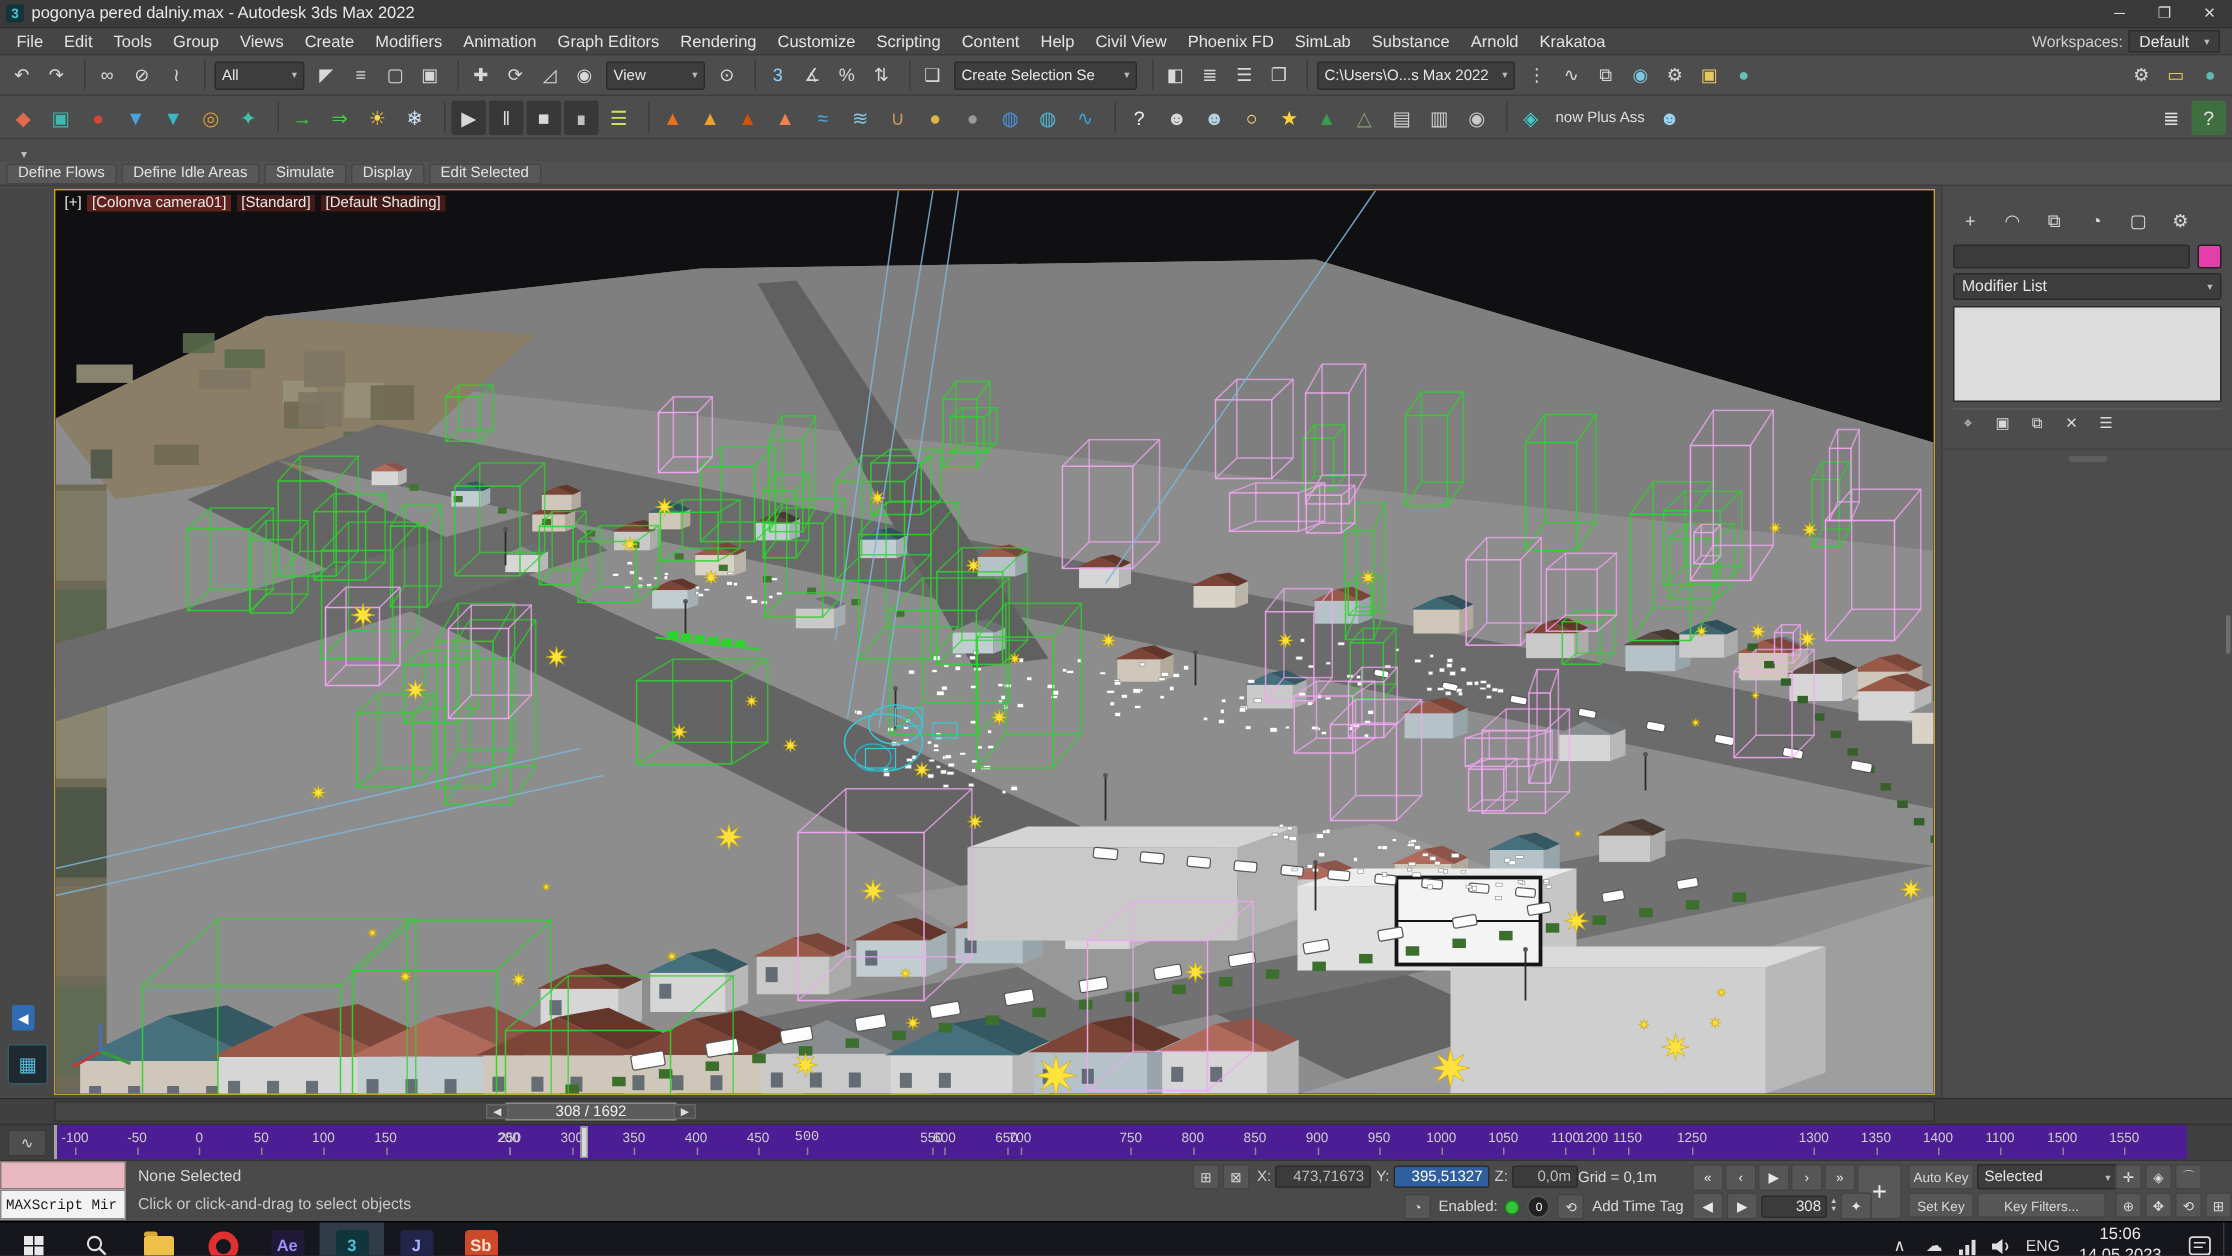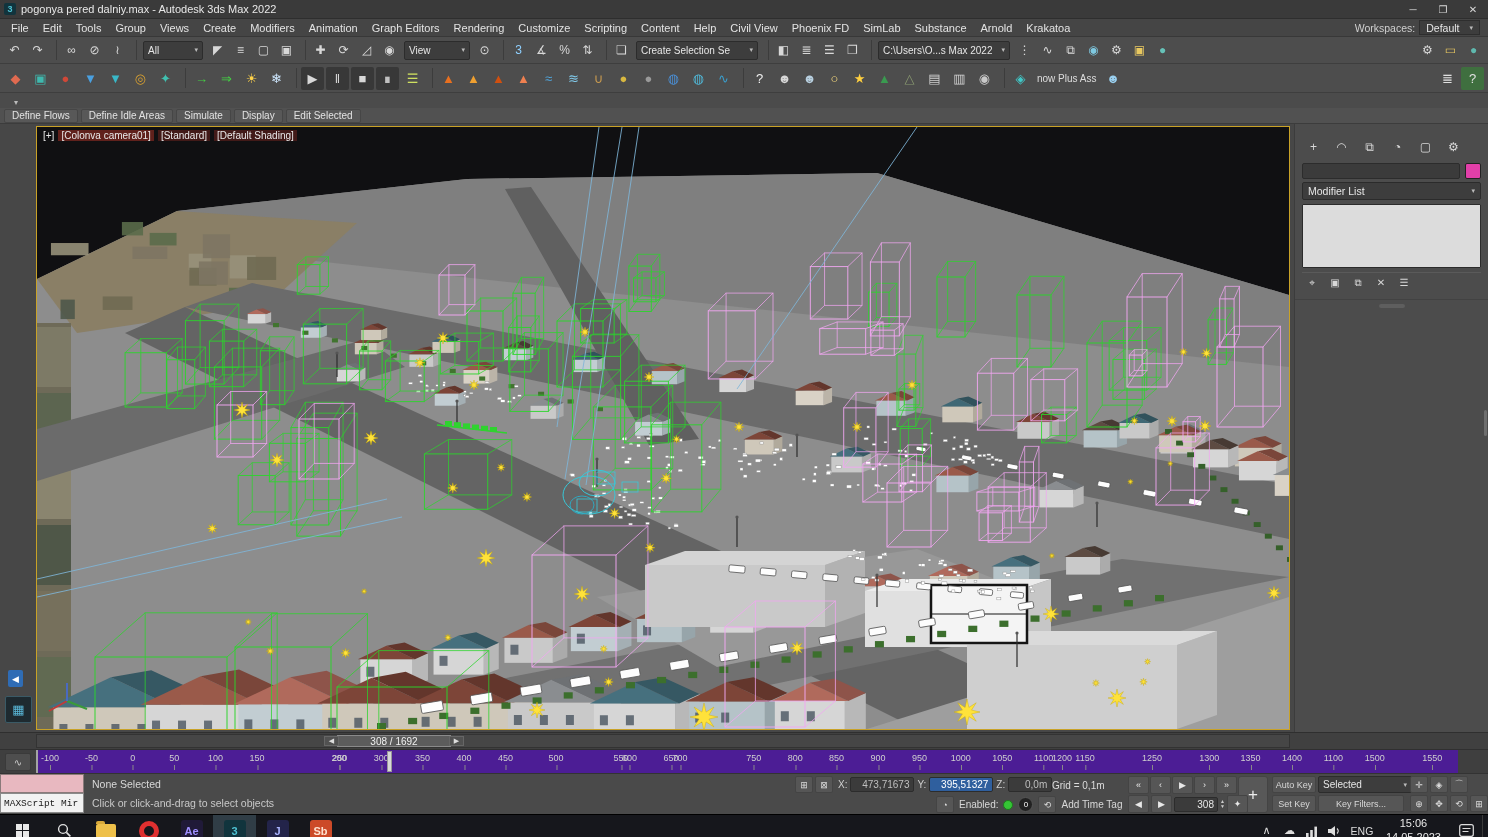--- a/index.html
+++ b/index.html
@@ -1405,42 +1405,42 @@
       <span class="tick" style="left: 94.8px;">0</span>
       <span class="tick" style="left: 136.2px;">50</span>
       <span class="tick" style="left: 177.6px;">100</span>
       <span class="tick" style="left: 219px;">150</span>
       <span class="tick" style="left: 269px; margin-left: 32px;">200</span>
       <span class="tick" style="left: 301.8px;">250</span>
       <span class="tick" style="left: 343.2px;">300</span>
       <span class="tick" style="left: 384.6px;">350</span>
       <span class="tick" style="left: 426px;">400</span>
       <span class="tick" style="left: 467.4px;">450</span>
-      <span class="tick" style="left: 518px;">500</span>
+      <span class="tick" style="left: 500px; font-family: Liberation Mono, monospace;">500</span>
       <span class="tick" style="left: 583px;">550</span>
       <span class="tick" style="left: 591.6px;">600</span>
       <span class="tick" style="left: 633px;">650</span>
       <span class="tick" style="left: 642px;">700</span>
       <span class="tick" style="left: 715.8px;">750</span>
       <span class="tick" style="left: 757.2px;">800</span>
       <span class="tick" style="left: 798.6px;">850</span>
       <span class="tick" style="left: 840px;">900</span>
       <span class="tick" style="left: 881.4px;">950</span>
       <span class="tick" style="left: 922.8px;">1000</span>
       <span class="tick" style="left: 964.2px;">1050</span>
       <span class="tick" style="left: 1005.6px;">1100</span>
       <span class="tick" style="left: 1047px;">1150</span>
       <span class="tick" style="left: 1024px;">1200</span>
-      <span class="tick" style="left: 1090px; margin-left: 24px;">1250</span>
+      <span class="tick" style="left: 1090px;">1250</span>
       <span class="tick" style="left: 1171.2px;">1300</span>
       <span class="tick" style="left: 1212.6px;">1350</span>
       <span class="tick" style="left: 1254px;">1400</span>
       <span class="tick" style="left: 1295.4px;">1100</span>
       <span class="tick" style="left: 1336.8px;">1500</span>
-      <span class="tick" style="left: 1378.2px; margin-left: 16px;">1550</span>
+      <span class="tick" style="left: 1378.2px;">1550</span>
       <div class="frame-marker" style="left: 348.824px;"></div>
     </div>
 </div>
 
 <div class="statusbar">
   <div class="msl-pink"></div>
   <div class="msl-white">MAXScript Mir</div>
   <div class="status-sel">None Selected</div>
   <div class="status-prompt">Click or click-and-drag to select objects</div>
   <div class="mid-icons">

